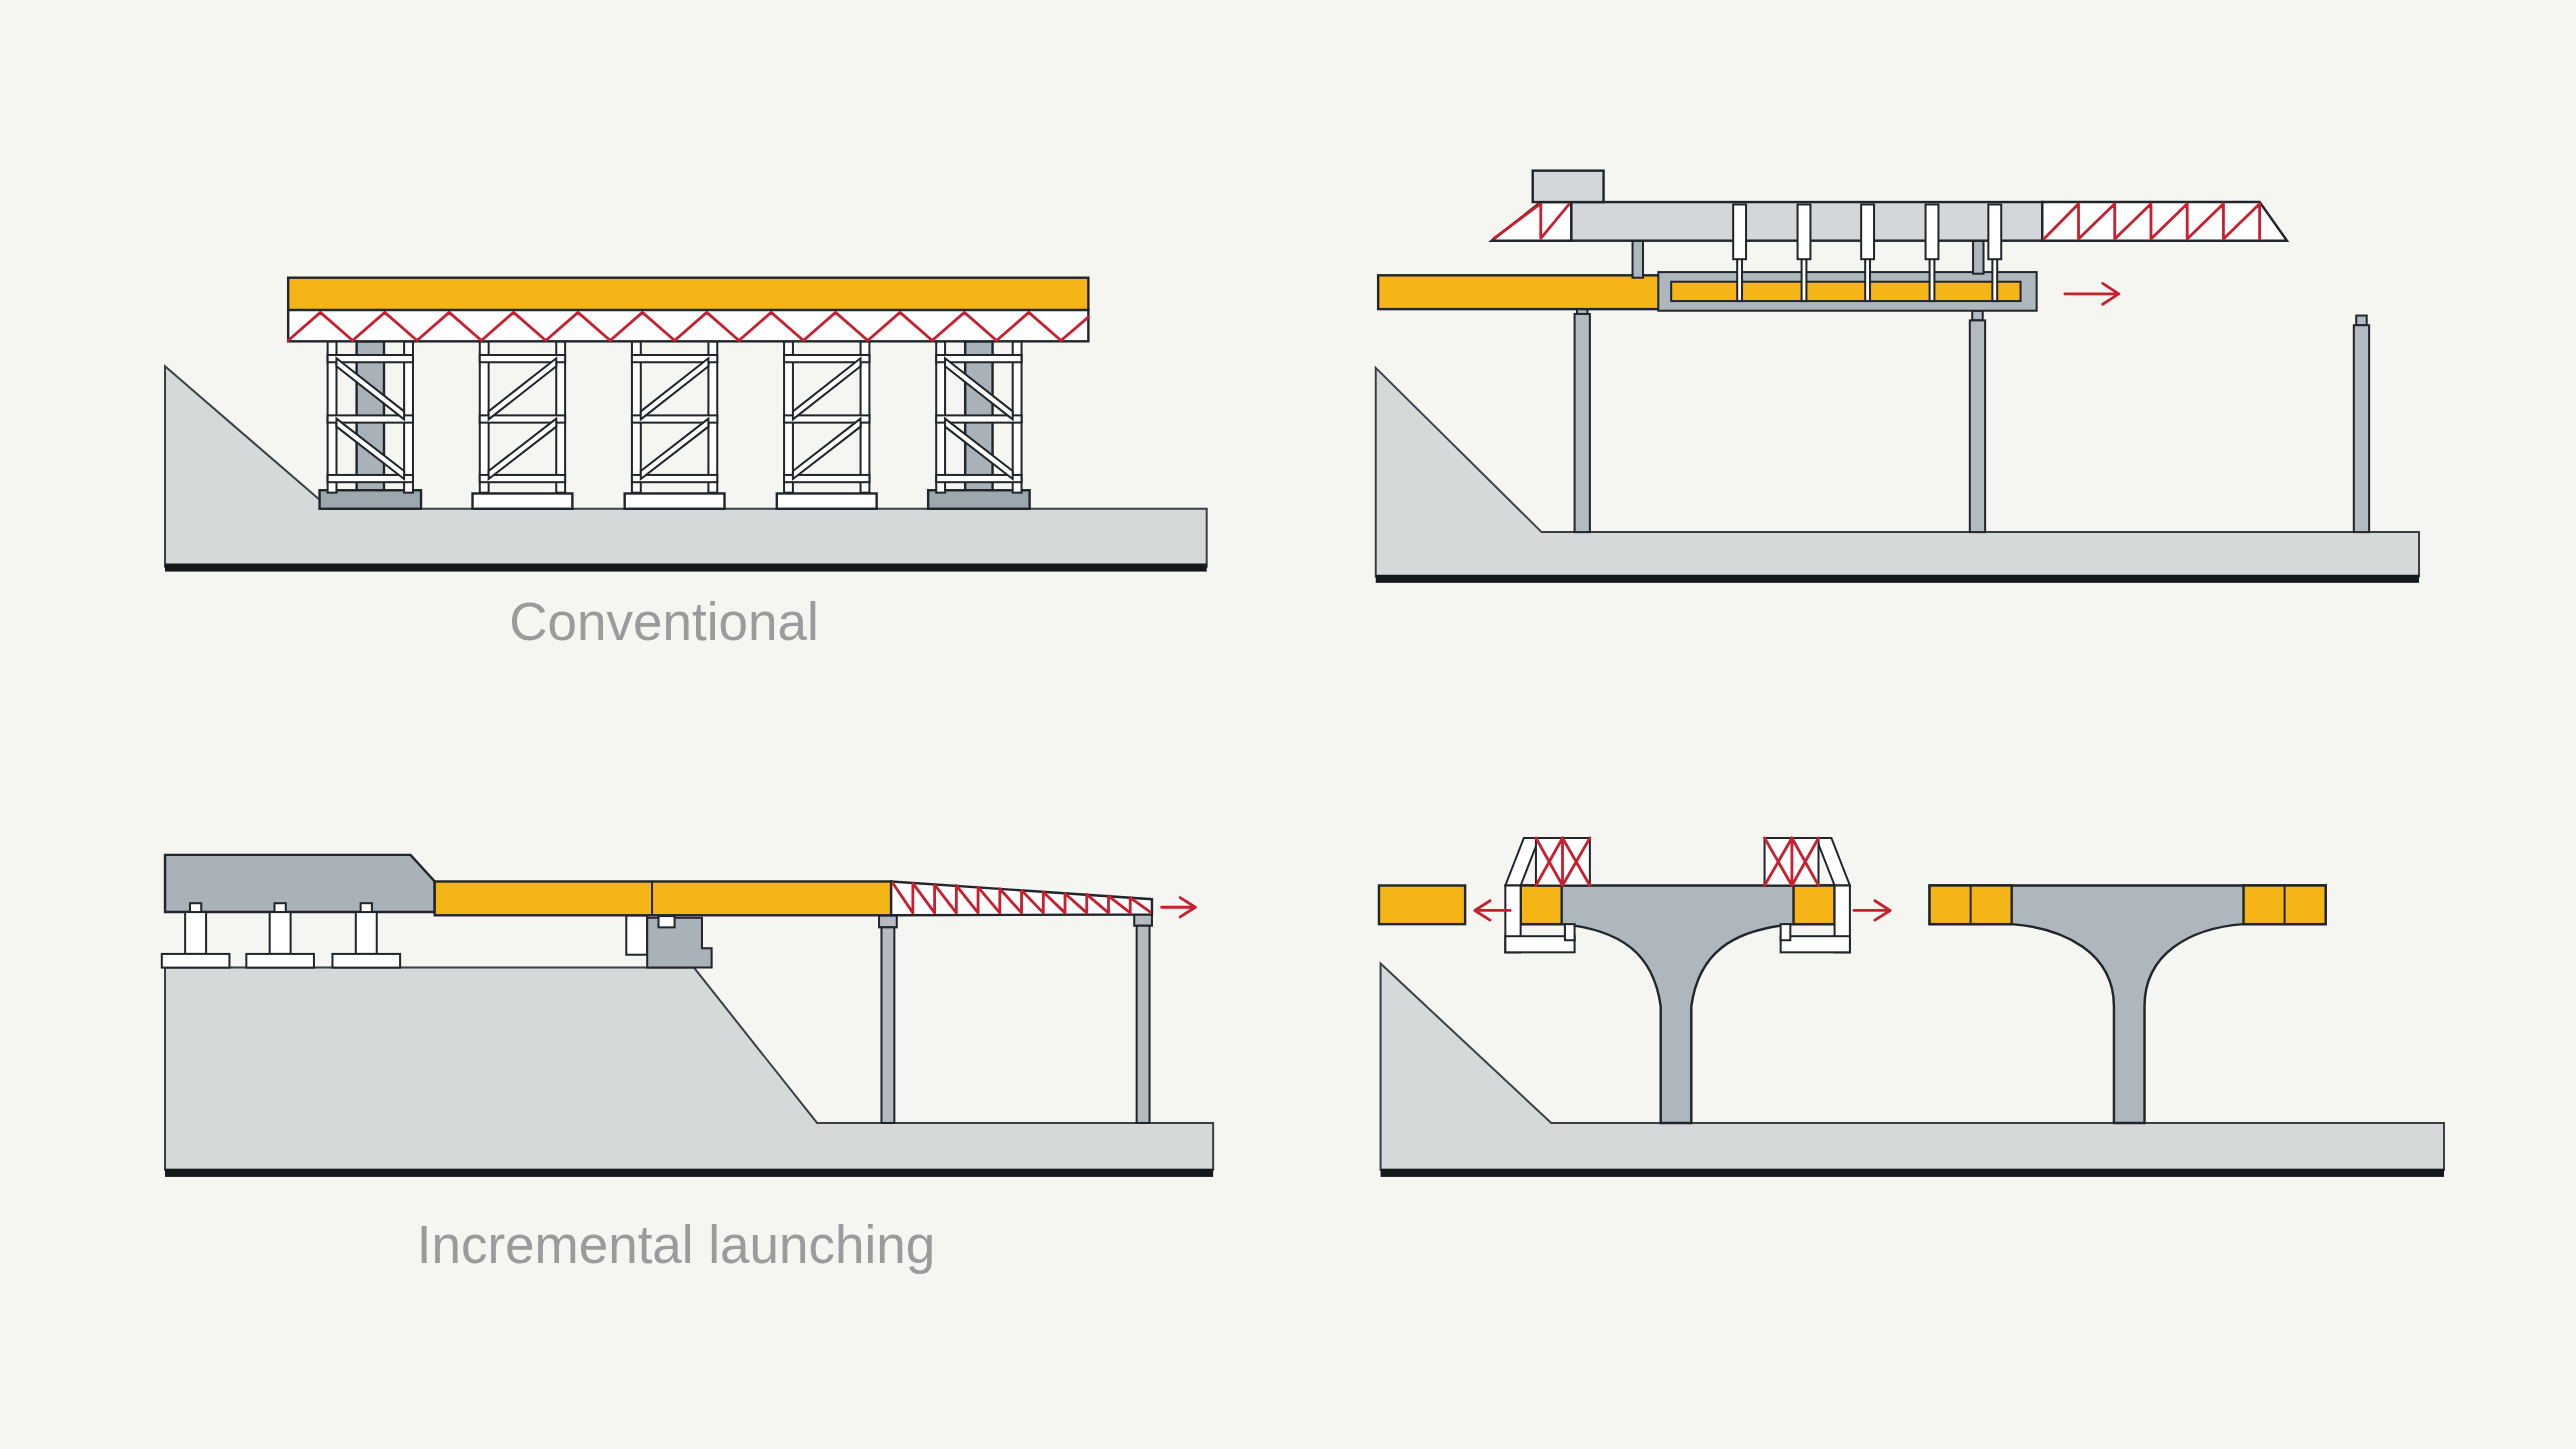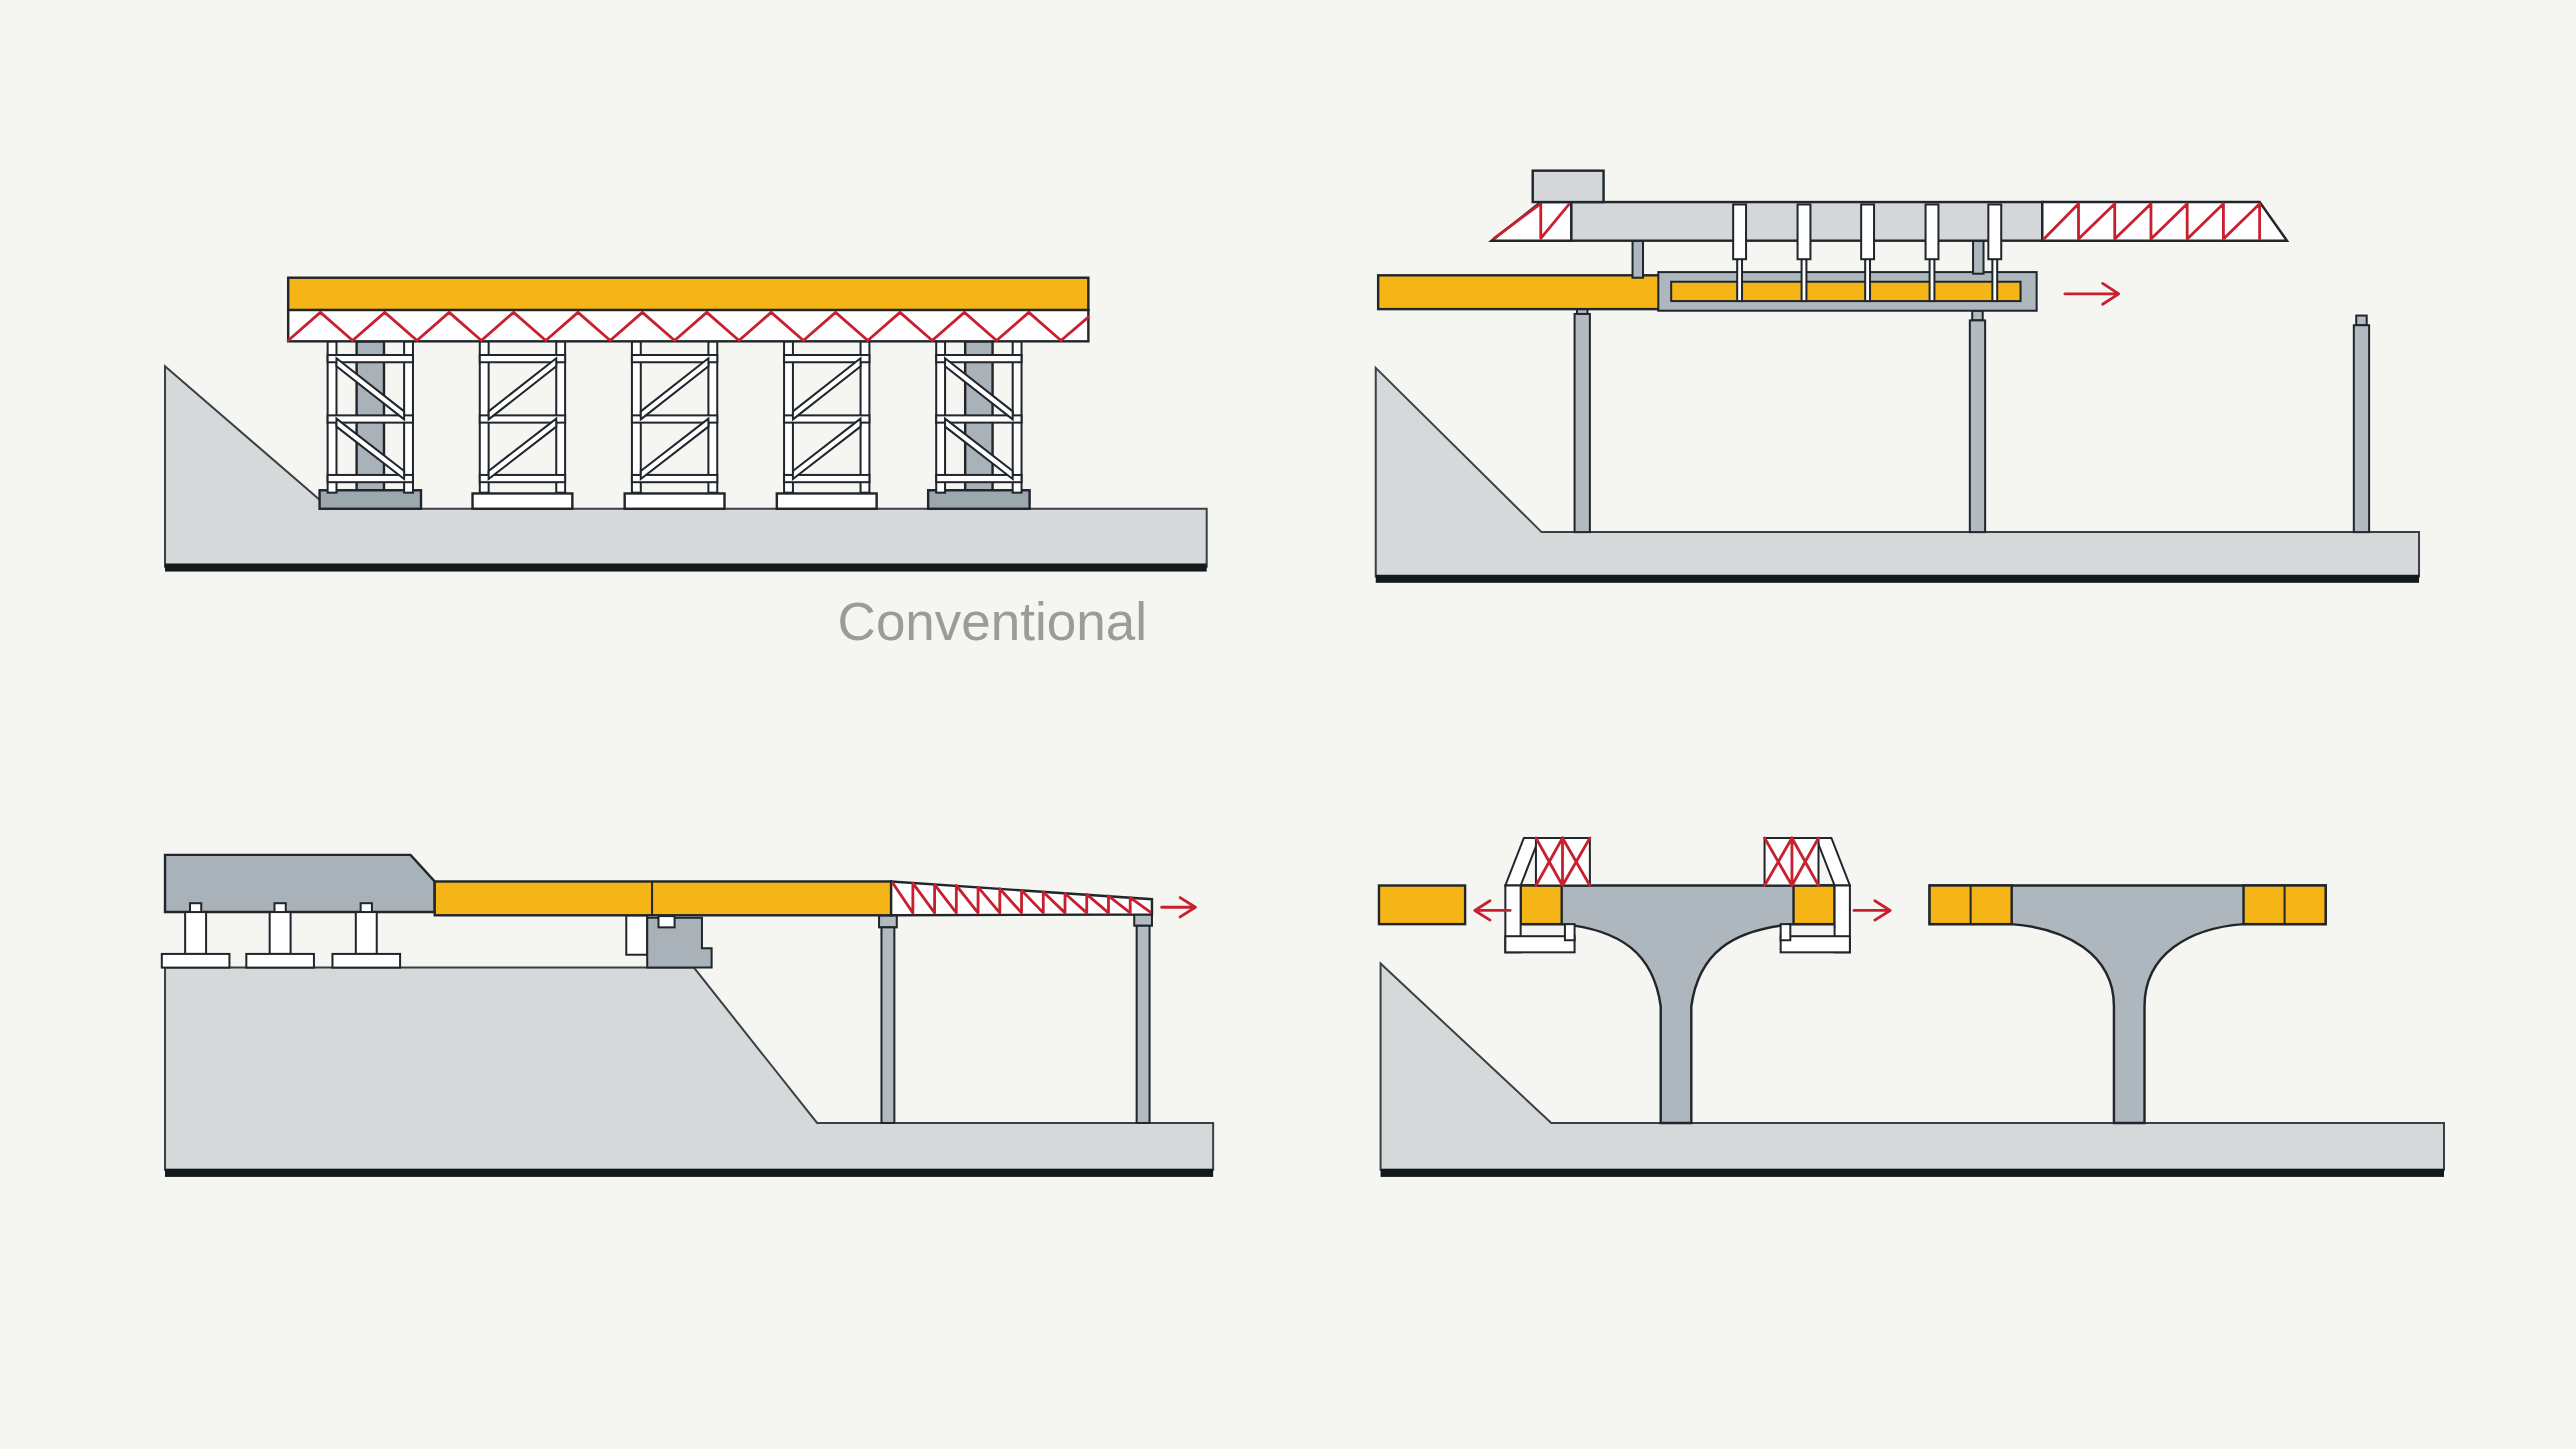--- a/index.html
+++ b/index.html
@@ -4,21 +4,21 @@
 <style>
   html,body{margin:0;padding:0;background:#f5f5f2;width:2576px;height:1449px;position:relative;overflow:hidden;}
   .stage{position:absolute;left:0;top:0;width:2576px;height:1449px;}
   svg{position:absolute;left:0;top:0;}
   .caption{
     position:absolute;
     font-family:"Liberation Sans","DejaVu Sans",sans-serif;
     font-size:53px;
     line-height:56px;
     color:#9b9b9b;
-    text-align:right;
+    text-align:center;
     white-space:nowrap;
   }
   
   .outl{stroke:#20262b;stroke-width:3px;}
   .thin{stroke:#20262b;stroke-width:2.5px;}
   .ground{fill:#d5d9da;stroke:#3a4146;stroke-width:2.5px;}
   .gstrip{fill:#14191c;stroke:none;}
   .yellow{fill:#f5b517;}
   .white{fill:#ffffff;}
   .midgray{fill:#aeb7bd;}
@@ -229,15 +229,16 @@
       <path class="midgray outl" d="M2397,1100 L2889,1100 L2889,1148 L2787,1148 C2720,1153 2664,1185 2664,1250 L2664,1395 L2626,1395 L2626,1250 C2626,1185 2566,1153 2499,1148 L2397,1148 Z"></path>
       <rect class="yellow outl" x="2397" y="1100" width="102" height="48"></rect>
       <line class="thin nofill" x1="2448" y1="1100" x2="2448" y2="1148"></line>
       <rect class="yellow outl" x="2787" y="1100" width="102" height="48"></rect>
       <line class="thin nofill" x1="2838" y1="1100" x2="2838" y2="1148"></line>
     </g>
   </g>
 </svg>
 
 <div class="caption" style="left:181px;top:594px;width:966px;">Conventional</div>
+<div class="caption" style="left:193px;top:1217px;width:966px;">Incremental launching</div>
 
 </div>
 
 
 </body></html>

